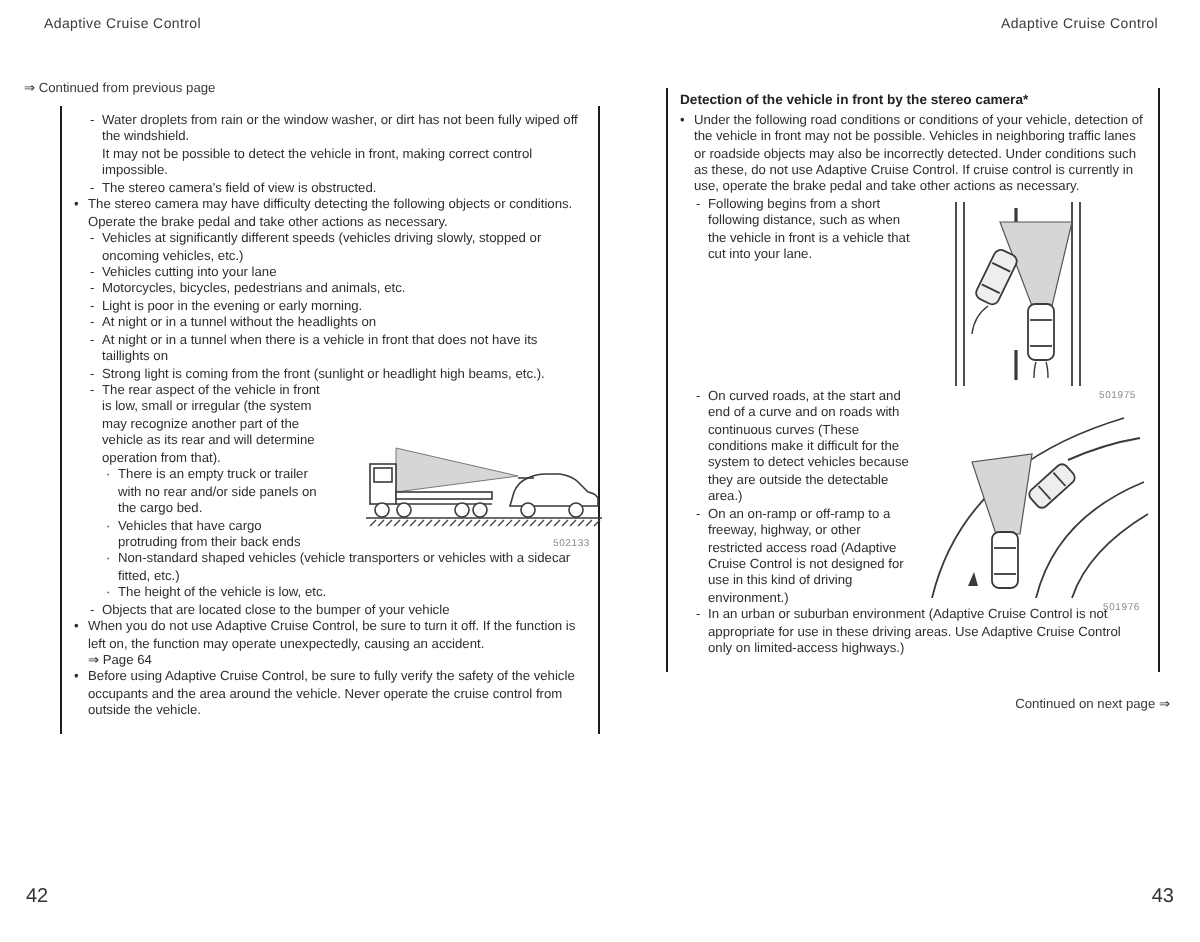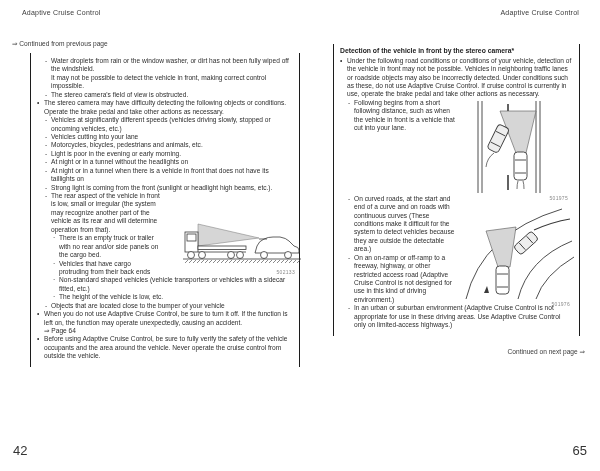--- a/index.html
+++ b/index.html
@@ -3,21 +3,21 @@
 <meta charset="utf-8">
 <style>
   html,body{margin:0;padding:0;background:#ffffff;}
   .sheet{position:relative;width:600px;height:471px;background:#fff;overflow:hidden;
          font-family:"Liberation Sans", sans-serif;color:#333;}
   .running-head{position:absolute;top:9px;font-size:7px;color:#3a3a3a;letter-spacing:.2px;}
   .running-head.left{left:22px;}
   .running-head.right{right:21px;text-align:right;}
   .continued-from{position:absolute;left:12px;top:40px;font-size:6.6px;color:#3a3a3a;}
   .continued-next{position:absolute;right:15px;top:348px;font-size:6.6px;color:#3a3a3a;}
-  .page-num{position:absolute;top:443px;font-size:13px;color:#333;}
+  .page-num{position:absolute;top:443px;font-size:10px;color:#333;}
   .page-num.left{left:13px;}
   .page-num.right{right:13px;}
 
   .block{position:absolute;box-sizing:border-box;
          border-left:1.6px solid #1c1c1c;border-right:1.6px solid #1c1c1c;
          font-size:6.6px;line-height:1.28;color:#2e2e2e;}
   .block-left{left:30px;top:53px;width:270px;padding:4px 5px 6px 6px;}
   .block-right{left:333px;top:44px;width:247px;padding:3px 5px 6px 6px;}
 
   .section-heading{font-weight:bold;font-size:6.8px;margin-bottom:1px;color:#222;}
@@ -237,14 +237,14 @@
         <line x1="43" y1="71" x2="54" y2="71"></line>
         <line x1="43" y1="84" x2="54" y2="84"></line>
         <path d="M30,90 l3,-7 l2,7 z" fill="#3a3a3a" stroke="none"></path>
       </svg>
       <div class="fig-label">501976</div>
     </div>
   </div>
 
   <div class="continued-next">Continued on next page ⇒</div>
   <div class="page-num left">42</div>
-  <div class="page-num right">65</div>
+  <div class="page-num right">43</div>
 </div>
 
 </body></html>

